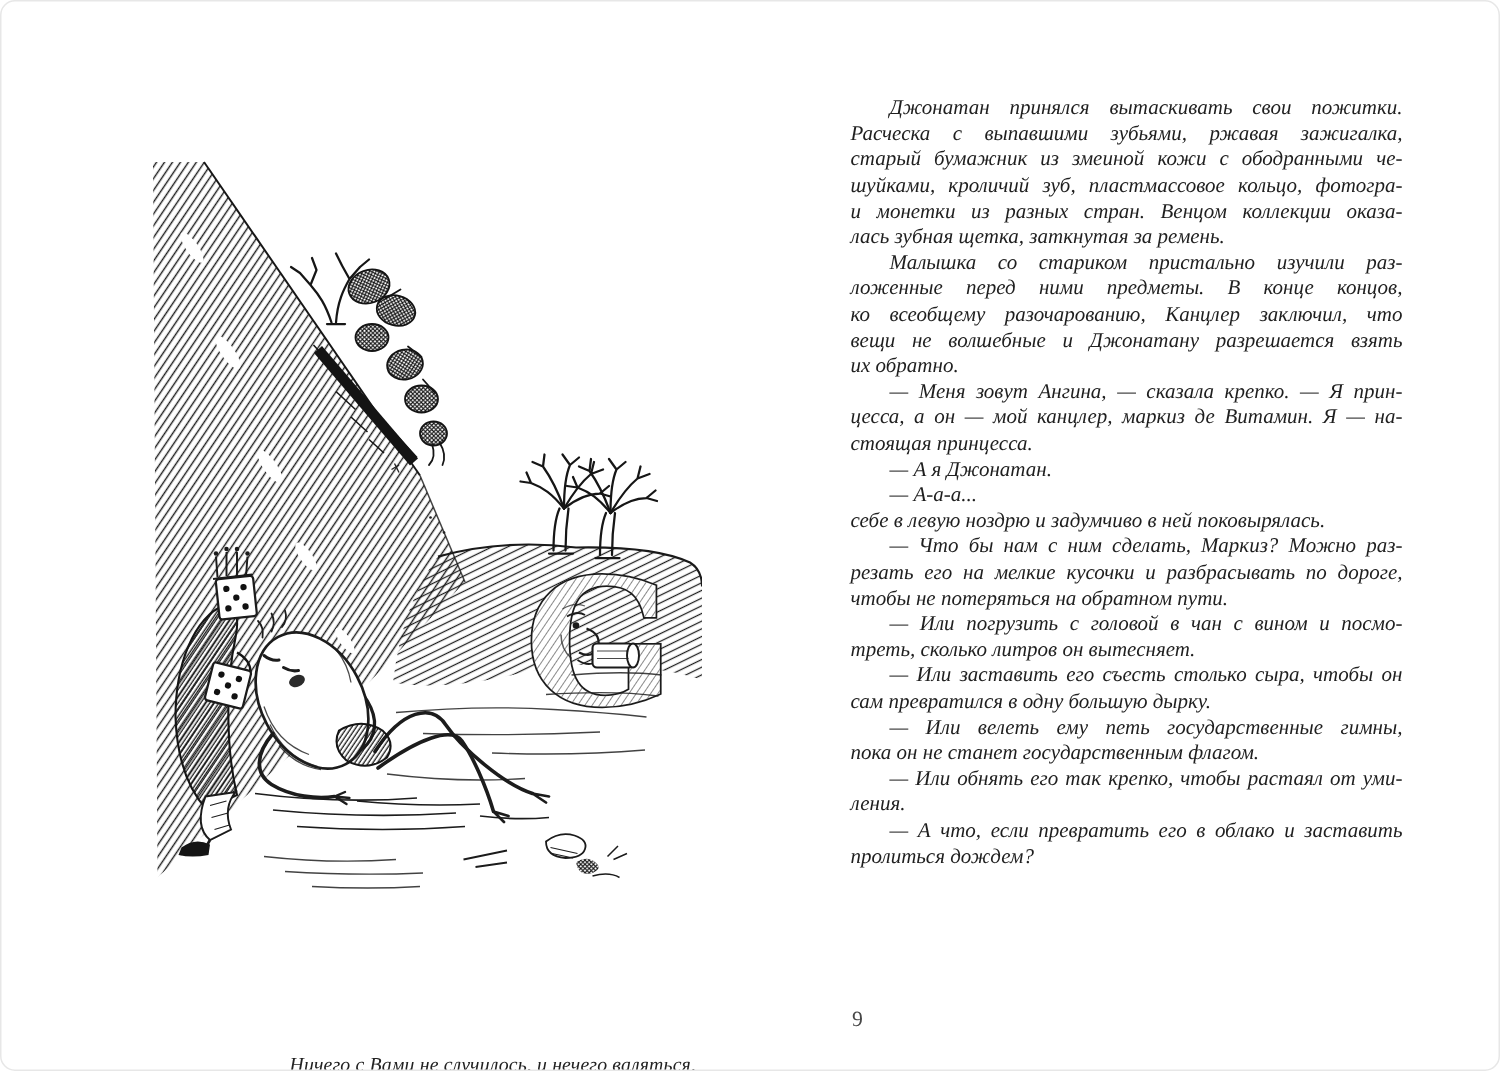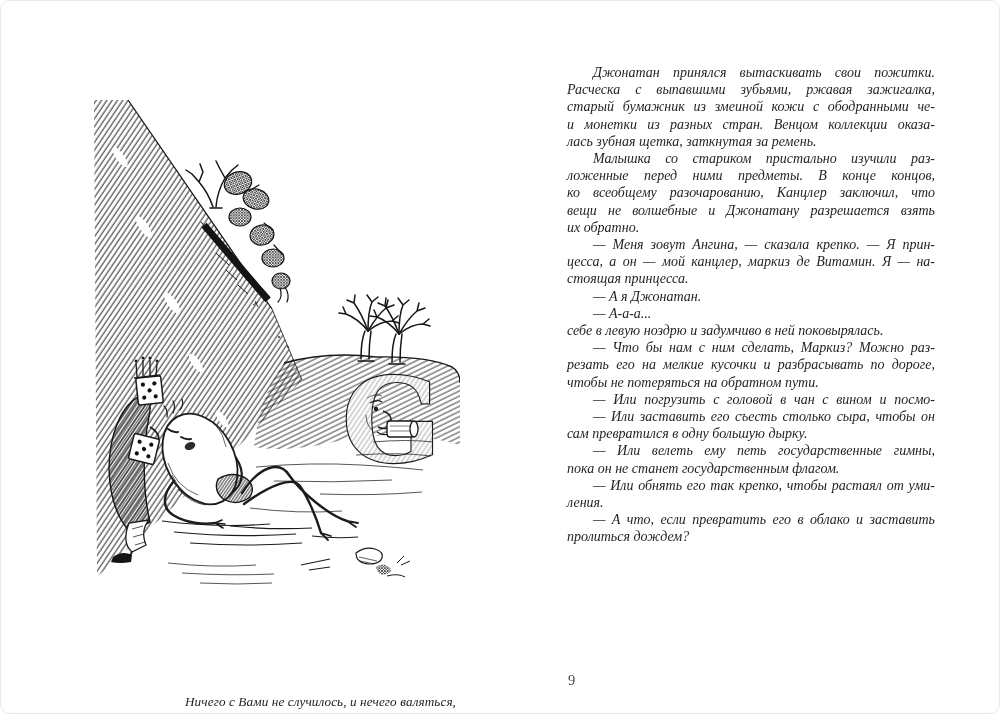--- a/index.html
+++ b/index.html
@@ -7,21 +7,21 @@
     position:relative; width:1000px; height:714px;
     background:#ffffff; box-sizing:border-box;
     border:1px solid #e7e7e7; border-radius:10px;
     font-family:"Liberation Serif","DejaVu Serif",serif;
     color:#1f1f1f; overflow:hidden;
   }
   .page { position:absolute; top:0; height:714px; }
   .page-left  { left:0;   width:500px; }
   .page-right { left:500px; width:500px; }
 
-  .illustration { position:absolute; left:83px; top:90px; width:372px; height:492px; margin:4px; }
+  .illustration { position:absolute; left:83px; top:90px; width:372px; height:492px; margin:12px; }
   .illustration svg { display:block; width:100%; height:100%; }
 
   .caption {
     position:absolute; left:97px; top:598px; width:300px;
     font-style:italic; font-size:13.2px; line-height:17.4px;
     color:#222; letter-spacing:.1px;
   }
 
   .text-column { position:absolute; left:66px; top:63px; width:368px; }
   .line {
@@ -234,37 +234,39 @@
         <div>никто Вас не пожалеет!</div>
       </figcaption>
     </figure>
   </div>
 
   <div class="page page-right">
     <div class="text-column">
         <div class="line first">Джонатан принялся вытаскивать свои пожитки.</div>
         <div class="line">Расческа с выпавшими зубьями, ржавая зажигалка,</div>
         <div class="line">старый бумажник из змеиной кожи с ободранными че-</div>
+        <div class="line">шуйками, кроличий зуб, пластмассовое кольцо, фотогра-</div>
         <div class="line">и монетки из разных стран. Венцом коллекции оказа-</div>
         <div class="line last">лась зубная щетка, заткнутая за ремень.</div>
         <div class="line first">Малышка со стариком пристально изучили раз-</div>
         <div class="line">ложенные перед ними предметы. В конце концов,</div>
         <div class="line">ко всеобщему разочарованию, Канцлер заключил, что</div>
         <div class="line">вещи не волшебные и Джонатану разрешается взять</div>
         <div class="line last">их обратно.</div>
         <div class="line first">— Меня зовут Ангина, — сказала крепко. — Я прин-</div>
         <div class="line">цесса, а он — мой канцлер, маркиз де Витамин. Я — на-</div>
         <div class="line last">стоящая принцесса.</div>
         <div class="line first last">— А я Джонатан.</div>
         <div class="line first last">— А-а-а...</div>
         <div class="line last">себе в левую ноздрю и задумчиво в ней поковырялась.</div>
         <div class="line first">— Что бы нам с ним сделать, Маркиз? Можно раз-</div>
         <div class="line">резать его на мелкие кусочки и разбрасывать по дороге,</div>
         <div class="line last">чтобы не потеряться на обратном пути.</div>
         <div class="line first">— Или погрузить с головой в чан с вином и посмо-</div>
+        <div class="line last">треть, сколько литров он вытесняет.</div>
         <div class="line first">— Или заставить его съесть столько сыра, чтобы он</div>
         <div class="line last">сам превратился в одну большую дырку.</div>
         <div class="line first">— Или велеть ему петь государственные гимны,</div>
         <div class="line last">пока он не станет государственным флагом.</div>
         <div class="line first">— Или обнять его так крепко, чтобы растаял от уми-</div>
         <div class="line last">ления.</div>
         <div class="line first">— А что, если превратить его в облако и заставить</div>
         <div class="line last">пролиться дождем?</div>
       </div>
     <div class="folio">9</div>

